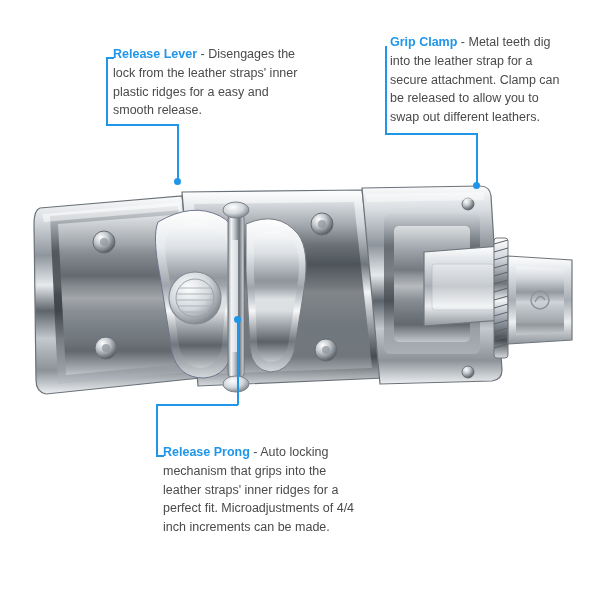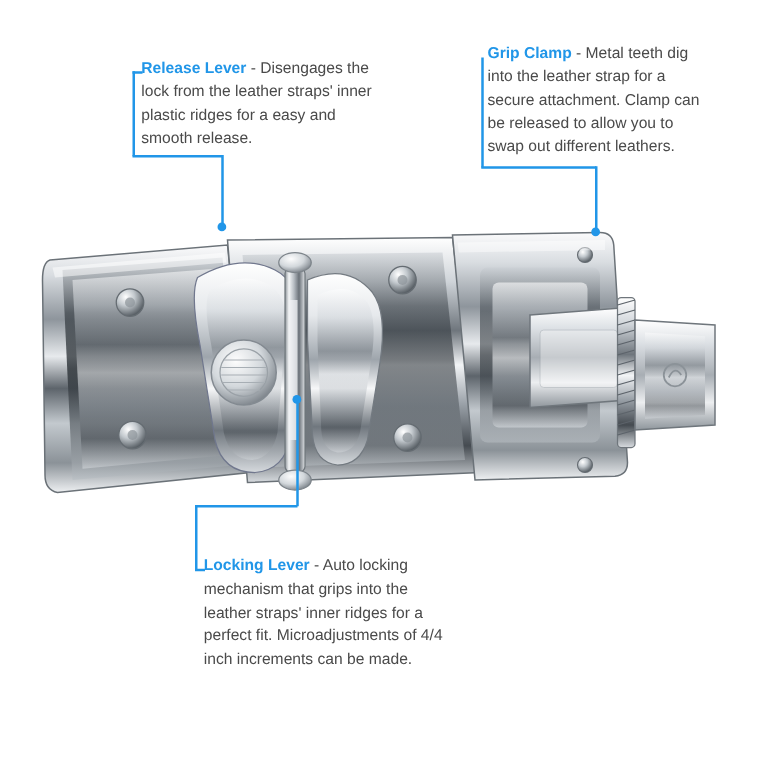--- a/index.html
+++ b/index.html
@@ -232,16 +232,16 @@
 
   <div class="callout" id="callout-grip">
     <span class="term">Grip Clamp</span><span> - </span><span>Metal teeth dig into the leather strap for a secure attachment. Clamp can be released to allow you to swap out different leathers.</span>
   </div>
 
   <div class="callout" id="callout-release">
     <span class="term">Release Lever</span><span> - </span><span>Disengages the lock from the leather straps' inner plastic ridges for a easy and smooth release.</span>
   </div>
 
   <div class="callout" id="callout-prong">
-    <span class="term">Locking Lever</span><span> - </span><span>Auto locking mechanism that grips into the leather straps' inner ridges for a perfect fit. Microadjustments of 4/4 inch increments can be made.</span>
+    <span class="term">Release Prong</span><span> - </span><span>Auto locking mechanism that grips into the leather straps' inner ridges for a perfect fit. Microadjustments of 4/4 inch increments can be made.</span>
   </div>
 
 </div>
 
 </body></html>

